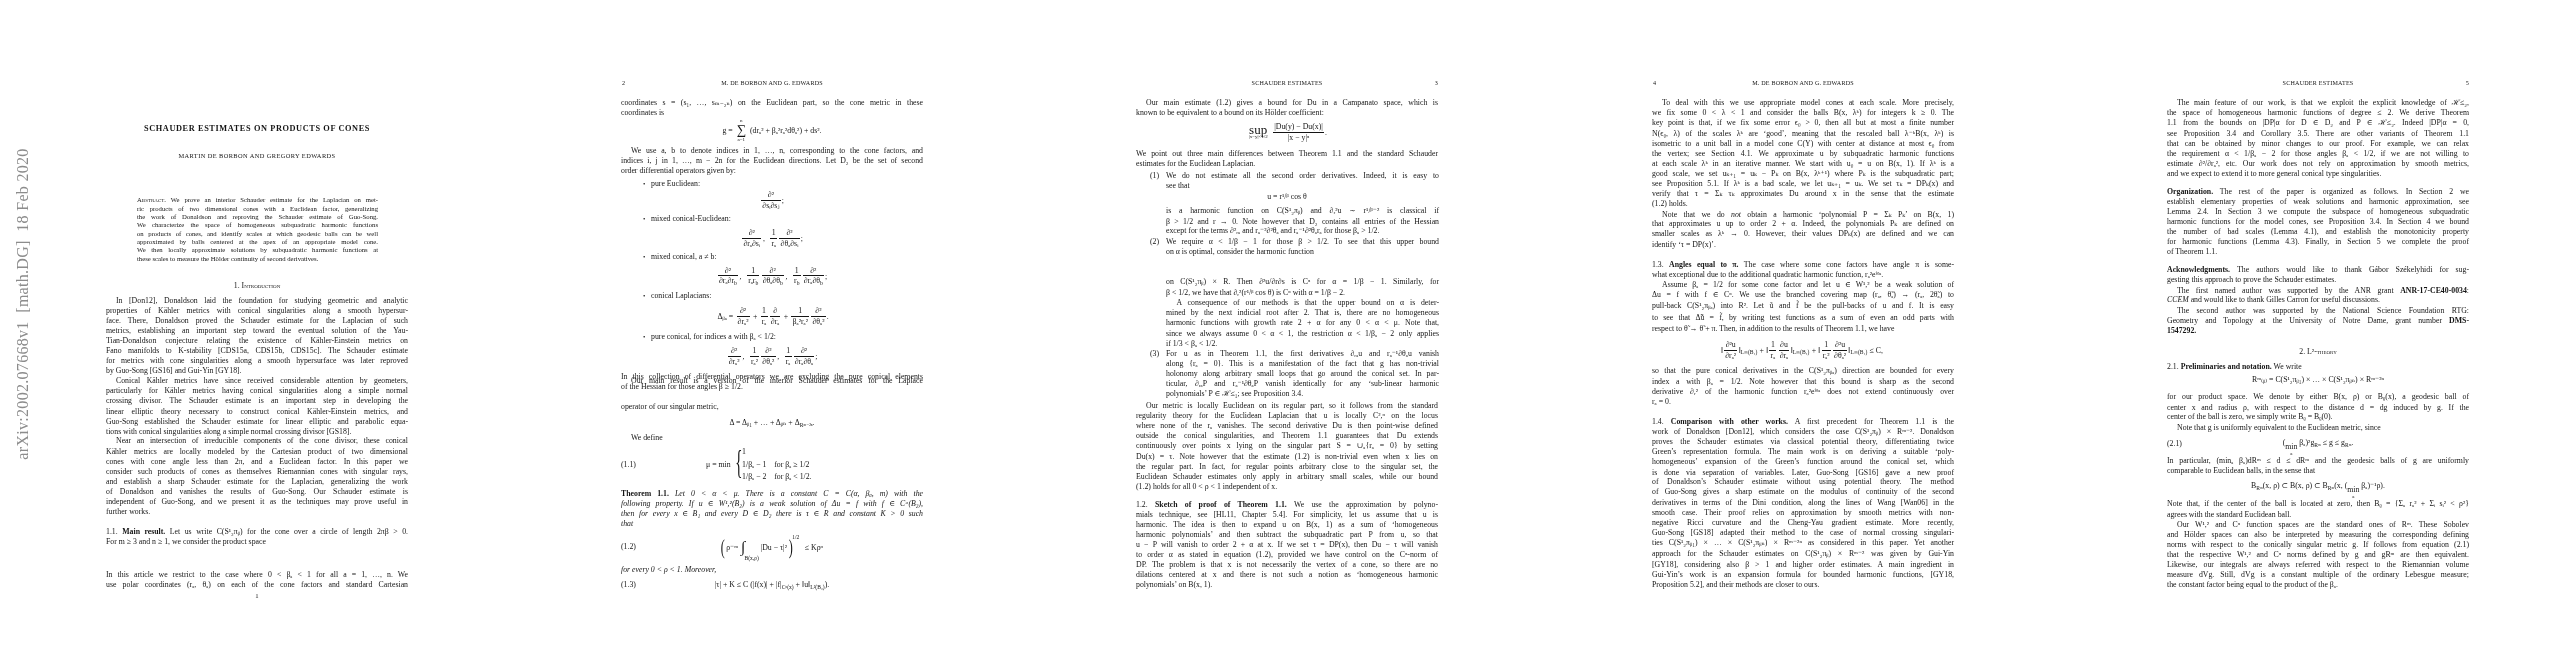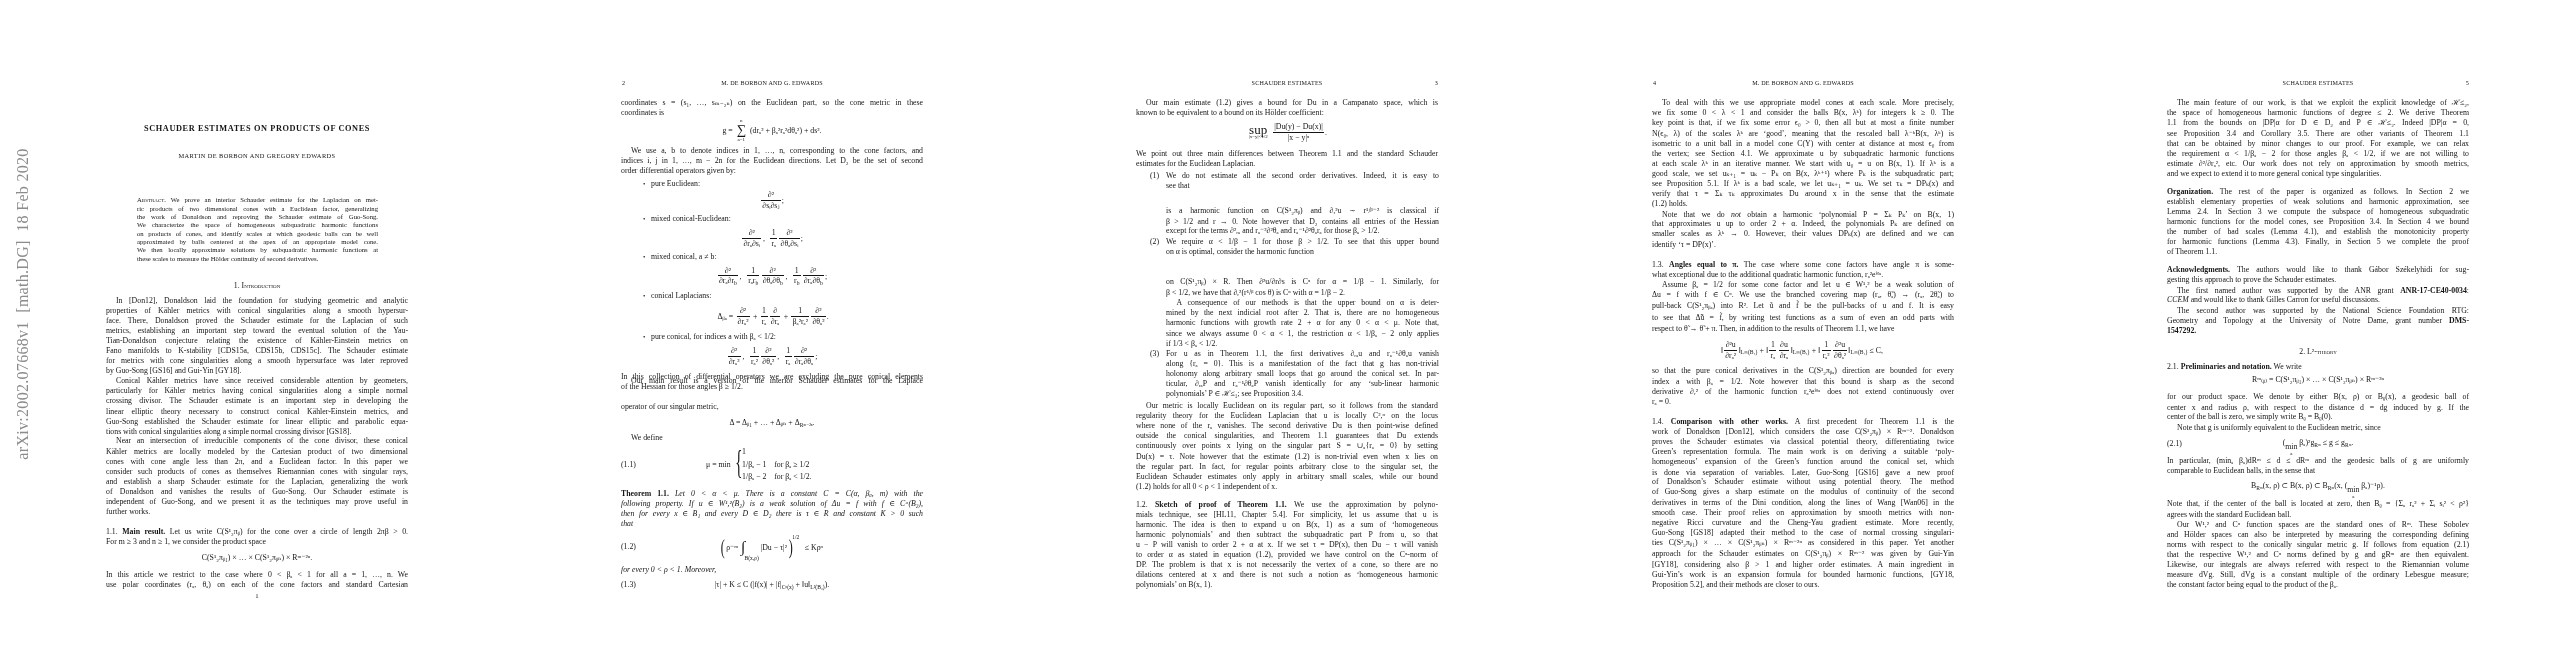--- a/index.html
+++ b/index.html
@@ -88,21 +88,20 @@
   <div class="ln j" style="top:447px">Kähler metrics are locally modeled by the Cartesian product of two dimensional</div>
   <div class="ln j" style="top:457px">cones with cone angle less than 2π, and a Euclidean factor. In this paper we</div>
   <div class="ln j" style="top:467px">consider such products of cones as themselves Riemannian cones with singular rays,</div>
   <div class="ln j" style="top:477px">and establish a sharp Schauder estimate for the Laplacian, generalizing the work</div>
   <div class="ln j" style="top:487px">of Donaldson and vanishes the results of Guo-Song. Our Schauder estimate is</div>
   <div class="ln j" style="top:497px">independent of Guo-Song, and we present it as the techniques may prove useful in</div>
   <div class="ln" style="top:507px">further works.</div>
 
   <div class="ln j" style="top:527px"><span>1.1.</span> <b>Main result.</b> <span>Let us write C(S¹₂πᵦ) for the cone over a circle of length 2πβ &gt; 0.</span></div>
   <div class="ln" style="top:537px">For m ≥ 3 and n ≥ 1, we consider the product space</div>
-  <div class="dspi" style="top:546px">C(S¹₂πᵦ₁) × … × C(S¹₂πᵦₙ) × Rᵐ⁻²ⁿ.</div>
   <div class="ln j" style="top:570px">In this article we restrict to the case where 0 &lt; βₐ &lt; 1 for all a = 1, …, n. We</div>
   <div class="ln j" style="top:580px">use polar coordinates (rₐ, θₐ) on each of the cone factors and standard Cartesian</div>
   <div class="pn">1</div>
 </div>
 
 <div class="pg" id="pg2">
   <div class="hdr l">2</div>
   <div class="hdr mid">M. DE BORBON AND G. EDWARDS</div>
 
   <div class="ln j" style="top:98px">coordinates s = (s₁, …, sₘ₋₂ₙ) on the Euclidean part, so the cone metric in these</div>
@@ -294,20 +293,21 @@
         <span class="d">|x − y|ᵅ</span>
       </span>
       <span>.</span>
   </div>
   <div class="ln j" style="top:149px">We point out three main differences between Theorem 1.1 and the standard Schauder</div>
   <div class="ln" style="top:159px">estimates for the Euclidean Laplacian.</div>
 
   <div class="lbl" style="top:171px">(1)</div>
   <div class="ln it j" style="top:171px">We do not estimate all the second order derivatives. Indeed, it is easy to</div>
   <div class="ln it" style="top:181px">see that</div>
+  <div class="dspi" style="top:185px">u = r¹/ᵝ cos θ</div>
   <div class="ln it j" style="top:206px">is a harmonic function on C(S¹₂πᵦ) and ∂ᵣ²u ∼ r¹/ᵝ⁻² is classical if</div>
   <div class="ln it j" style="top:217px">β &gt; 1/2 and r → 0. Note however that D₂ contains all entries of the Hessian</div>
   <div class="ln it" style="top:226px">except for the terms ∂²ᵣₐ and rₐ⁻²∂²θₐ and rₐ⁻¹∂²θₐrₐ for those βₐ &gt; 1/2.</div>
 
   <div class="lbl" style="top:237px">(2)</div>
   <div class="ln it j" style="top:237px">We require α &lt; 1/β − 1 for those β &gt; 1/2. To see that this upper bound</div>
   <div class="ln it" style="top:247px">on α is optimal, consider the harmonic function</div>
   <div class="ln it j" style="top:277px">on C(S¹₂πᵦ) × R. Then ∂²u/∂r∂s is Cᵅ for α = 1/β − 1. Similarly, for</div>
   <div class="ln it" style="top:288px">β &lt; 1/2, we have that ∂ᵣ²(r¹/ᵝ cos θ) is Cᵅ with α = 1/β − 2.</div>
   <div class="ln it j ind" style="top:298px">A consequence of our methods is that the upper bound on α is deter-</div>

